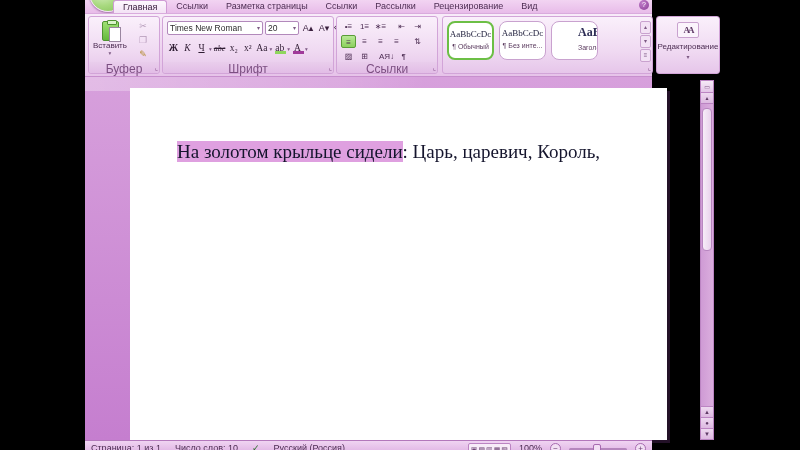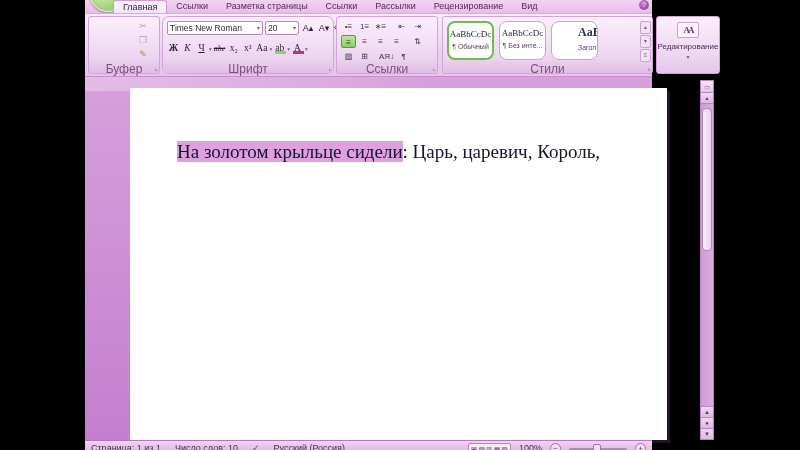--- a/index.html
+++ b/index.html
@@ -42,21 +42,21 @@
                        background:#d9f3c8; border:1px solid #4e9330; border-radius:1px; }
   .clip-icon::after { content:""; position:absolute; right:-3px; bottom:-2px; width:10px; height:13px;
                       background:#fff; border:1px solid #9a86a0; }
   .clip-col { position:absolute; right:3px; top:3px; width:26px; display:flex; flex-direction:column; gap:1px; }
   .sbtn { height:13px; font-size:9px; line-height:13px; text-align:center; color:#7d5a84;
           border-radius:2px; }
   .sbtn.faded { opacity:.55; }
   .painter { color:#b0882a; }
 
   
-  .g-font { left:77px; width:172px;border-radius:7px; }
+  .g-font { left:77px; width:172px; }
   .frow1 { position:absolute; left:4px; top:4px; display:flex; gap:2px; align-items:center; }
   .combo { height:14px; background:#fff; border:1px solid #b289bb; border-radius:2px;
            font-size:8.5px; line-height:12px; color:#2c2c2c; padding:0 2px; display:flex;
            align-items:center; justify-content:space-between; }
   .combo .arr { font-size:6px; color:#7d5a84; margin-left:2px; }
   .c-name { width:96px; } .c-size { width:34px; }
   .abtn { height:14px; min-width:14px; padding:0 1px; font-size:9px; line-height:14px;
           text-align:center; color:#3a203e; border-radius:2px; }
   .frow2 { position:absolute; left:4px; top:24px; display:flex; gap:1px; align-items:center; }
   .fbtn { height:15px; min-width:13px; font-size:9.5px; line-height:15px; text-align:center;
@@ -159,20 +159,25 @@
       <div class="tab">Рассылки</div>
       <div class="tab">Рецензирование</div>
       <div class="tab">Вид</div>
     </div>
     <div class="help-btn">?</div>
   </div>
 
   <div class="ribbon">
 
     <div class="grp g-clip">
+      <div class="paste">
+        <div class="clip-icon"></div>
+        <div>Вставить</div>
+        <div class="drop">▾</div>
+      </div>
       <div class="clip-col">
         <div class="sbtn faded">✂</div>
         <div class="sbtn faded">❐</div>
         <div class="sbtn painter">✎</div>
       </div>
       <div class="lbl">Буфер обмена</div>
       <div class="launcher">⌞</div>
     </div>
 
     <div class="grp g-font">
@@ -252,21 +257,20 @@
       <div class="sty-scroll">
         <div class="scbtn">▴</div>
         <div class="scbtn">▾</div>
         <div class="scbtn">≡</div>
       </div>
       <div class="chg-styles">
         <div class="chg-icon">АА</div>
         <div class="chg-lbl">Изменить</div>
         <div class="chg-lbl">стили ▾</div>
       </div>
-      <div class="lbl">Стили</div>
       <div class="launcher">⌞</div>
     </div>
 
     <div class="grp g-edit">
       <div class="find-btn">АА</div>
       <div class="edit-lbl">Редактирование</div>
       <div class="edit-arr">▾</div>
     </div>
   </div>
 

